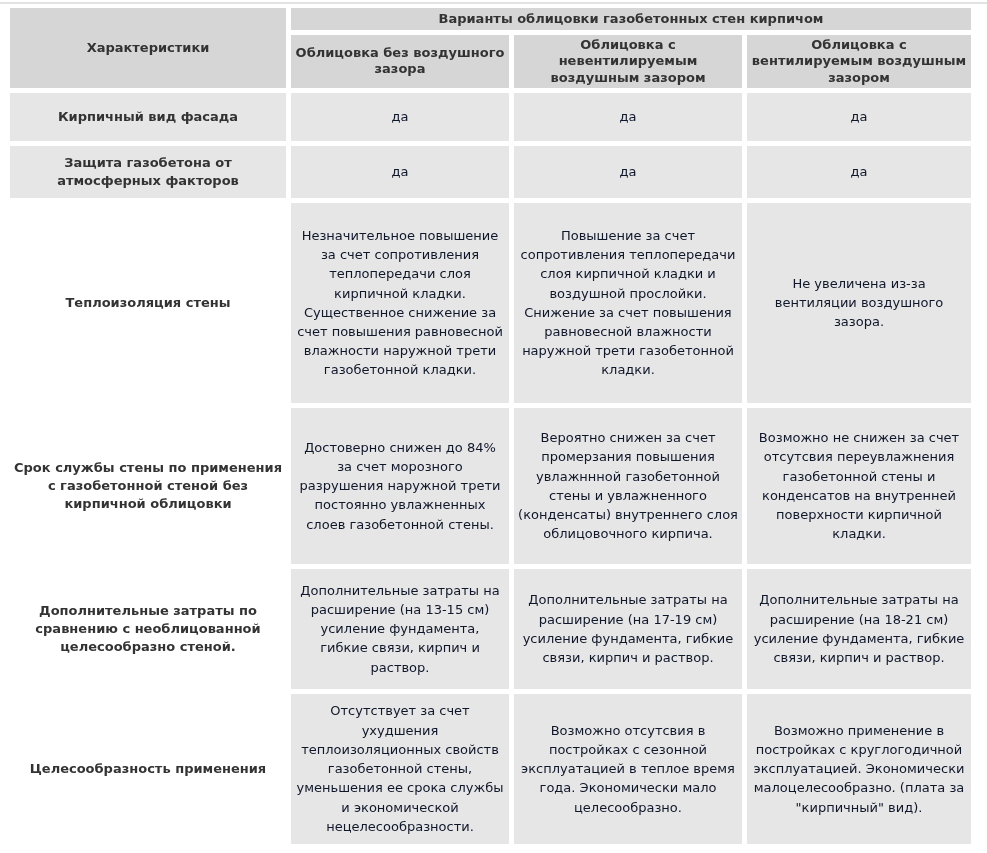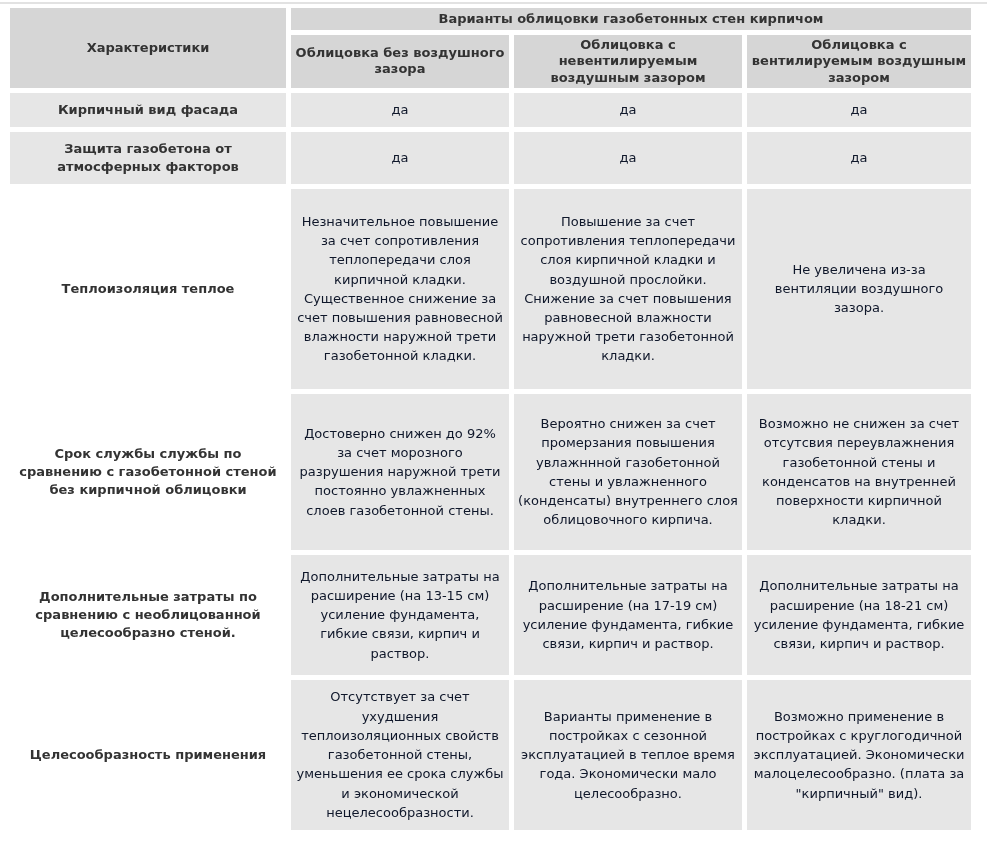--- a/index.html
+++ b/index.html
@@ -53,21 +53,21 @@
   
   td.rowlabel {
     background: transparent;
     color: #333333;
     font-weight: bold;
     line-height: 1.35;
   }
   td.rowlabel.gray { background: #e6e6e6; }
 
   tr.hrow-b    { height: 52px; }
-  tr.r0 { height: 34px; }
+  tr.r0 { height: 48px; }
   tr.r1 { height: 52px; border-radius: 22px; }
   tr.r2 { height: 200px; }
   tr.r3 { height: 156px; }
   tr.r4 { height: 120px; }
   tr.r5 { height: 150px; }
 </style>
 </head>
 <body>
 
 <div class="top-line"></div>
@@ -98,40 +98,40 @@
     </tr>
 
     <tr class="r1">
       <td class="rowlabel gray">Защита газобетона от атмосферных факторов</td>
       <td class="data">да</td>
       <td class="data">да</td>
       <td class="data">да</td>
     </tr>
 
     <tr class="r2">
-      <td class="rowlabel">Теплоизоляция теплое</td>
+      <td class="rowlabel">Теплоизоляция стены</td>
       <td class="data">Незначительное повышение за счет сопротивления теплопередачи слоя кирпичной кладки. Существенное снижение за счет повышения равновесной влажности наружной трети газобетонной кладки.</td>
       <td class="data">Повышение за счет сопротивления теплопередачи слоя кирпичной кладки и воздушной прослойки. Снижение за счет повышения равновесной влажности наружной трети газобетонной кладки.</td>
       <td class="data">Не увеличена из-за вентиляции воздушного зазора.</td>
     </tr>
 
     <tr class="r3">
-      <td class="rowlabel">Срок службы службы по сравнению с газобетонной стеной без кирпичной облицовки</td>
-      <td class="data">Достоверно снижен до 92% за счет морозного разрушения наружной трети постоянно увлажненных слоев газобетонной стены.</td>
+      <td class="rowlabel">Срок службы стены по применения с газобетонной стеной без кирпичной облицовки</td>
+      <td class="data">Достоверно снижен до 84% за счет морозного разрушения наружной трети постоянно увлажненных слоев газобетонной стены.</td>
       <td class="data">Вероятно снижен за счет промерзания повышения увлажннной газобетонной стены и увлажненного (конденсаты) внутреннего слоя облицовочного кирпича.</td>
       <td class="data">Возможно не снижен за счет отсутсвия переувлажнения газобетонной стены и конденсатов на внутренней поверхности кирпичной кладки.</td>
     </tr>
 
     <tr class="r4">
       <td class="rowlabel">Дополнительные затраты по сравнению с необлицованной целесообразно стеной.</td>
       <td class="data">Дополнительные затраты на расширение (на 13-15 см) усиление фундамента, гибкие связи, кирпич и раствор.</td>
       <td class="data">Дополнительные затраты на расширение (на 17-19 см) усиление фундамента, гибкие связи, кирпич и раствор.</td>
       <td class="data">Дополнительные затраты на расширение (на 18-21 см) усиление фундамента, гибкие связи, кирпич и раствор.</td>
     </tr>
 
     <tr class="r5">
       <td class="rowlabel">Целесообразность применения</td>
       <td class="data">Отсутствует за счет ухудшения теплоизоляционных свойств газобетонной стены, уменьшения ее срока службы и экономической нецелесообразности.</td>
-      <td class="data">Варианты применение в постройках с сезонной эксплуатацией в теплое время года. Экономически мало целесообразно.</td>
+      <td class="data">Возможно отсутсвия в постройках с сезонной эксплуатацией в теплое время года. Экономически мало целесообразно.</td>
       <td class="data">Возможно применение в постройках с круглогодичной эксплуатацией. Экономически малоцелесообразно. (плата за "кирпичный" вид).</td>
     </tr>
   </tbody>
 </table>
 
 </body></html>

